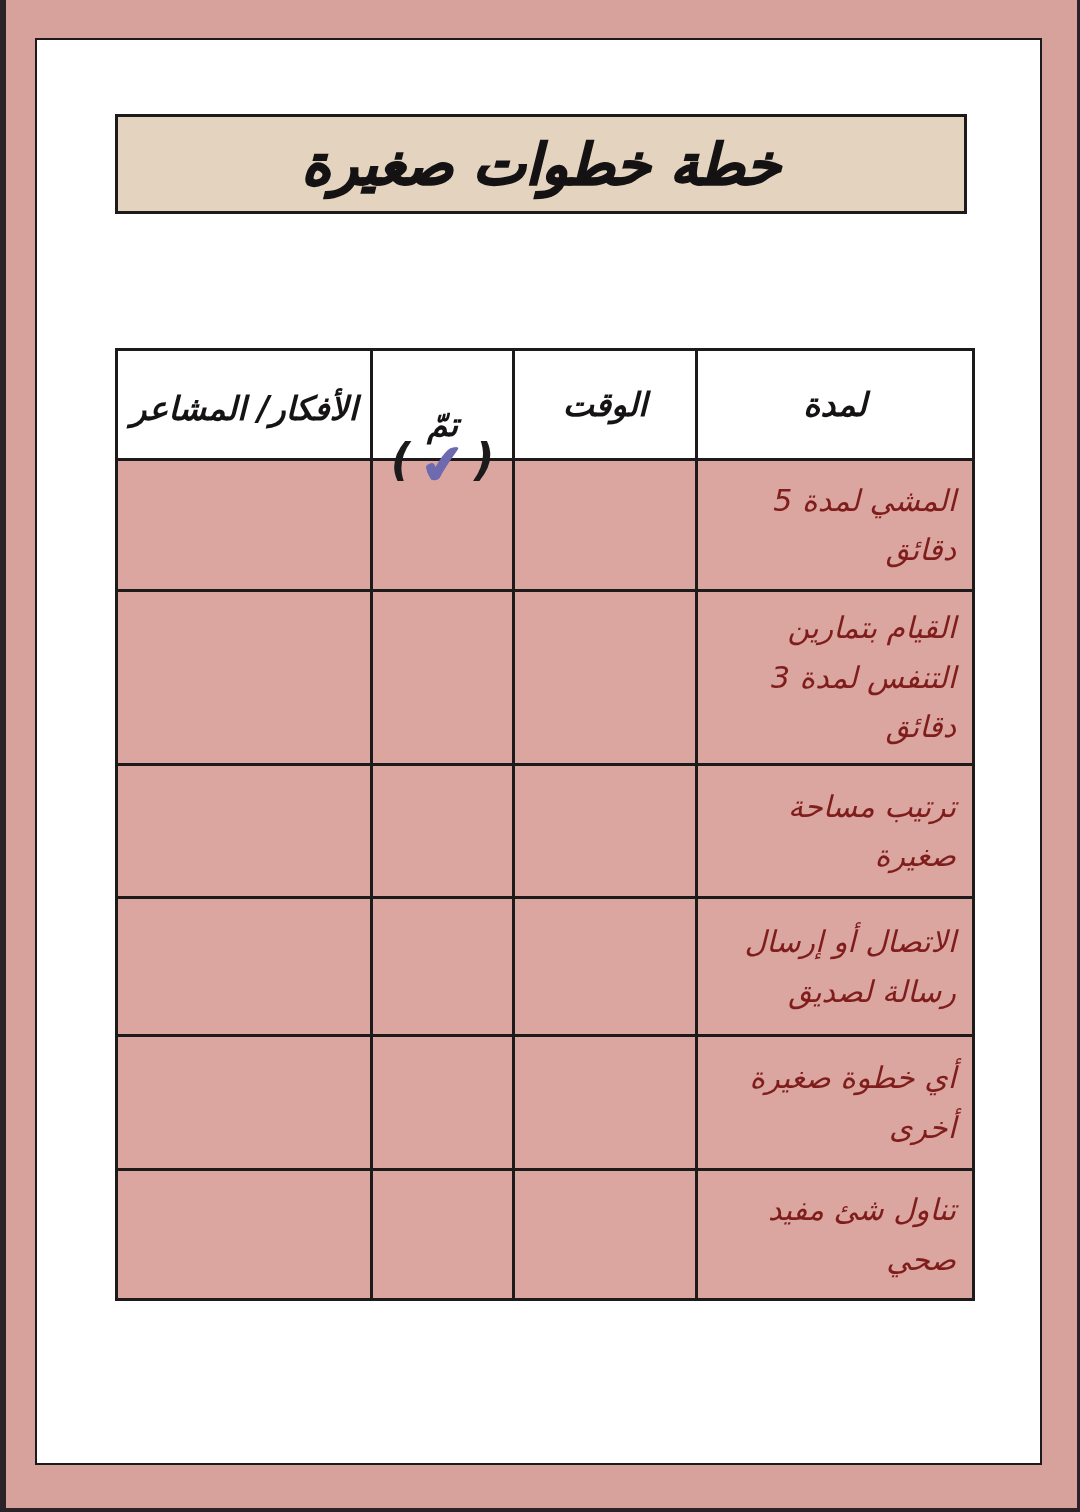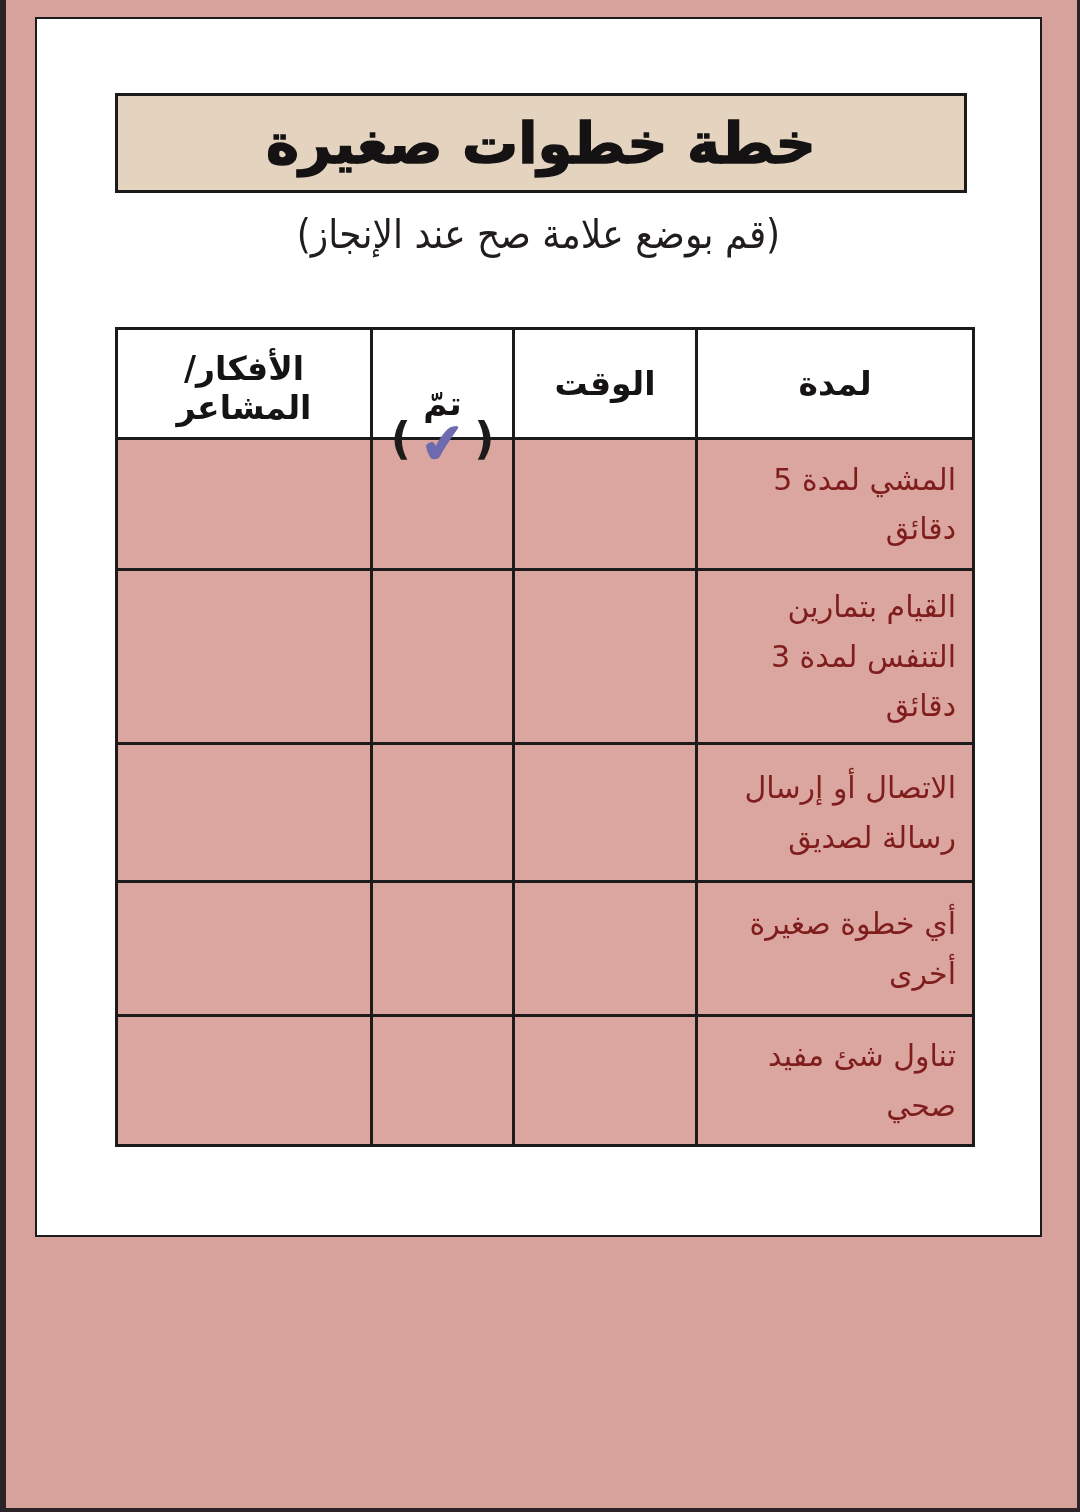--- a/index.html
+++ b/index.html
@@ -20,25 +20,26 @@
     position:relative;
     overflow:hidden;
   }
   .frame{
     position:absolute;
     left:6px; top:0; right:3px; bottom:4px;
     background:var(--frame-pink);
   }
   .page{
     position:absolute;
-    left:29px; top:17px;
-    width:1007px; height:1220px;
+    left:29px; top:38px;
+    width:1007px; height:1427px;
     background:#ffffff;
     border:2px solid var(--border-black);
     overflow:hidden;
+    font-style:italic;
   }
   .title-box{
     position:absolute;
     left:78px; top:74px;
     width:852px; height:100px;
     background:var(--title-beige);
     border:3px solid var(--border-black);
     display:flex; align-items:center; justify-content:center;
   }
   .title-text{
@@ -129,21 +130,20 @@
 </head>
 <body>
 
 <div class="frame">
   <div class="page">
 
     <div class="title-box">
       <div class="title-text">خطة خطوات صغيرة</div>
     </div>
 
-    <div class="subtitle">(قم بوضع علامة صح عند الإنجاز)</div>
 
     <table class="plan">
       <colgroup>
         <col style="width:277px">
         <col style="width:183px">
         <col style="width:142px">
         <col style="width:255px">
       </colgroup>
       <tbody>
           <tr class="header-row">
@@ -161,20 +161,26 @@
         <td class="cell"></td>
         <td class="cell"></td>
         <td class="cell"></td>
       </tr>
       <tr style="height:174px">
         <td class="cell task-cell">القيام بتمارين التنفس لمدة 3 دقائق</td>
         <td class="cell"></td>
         <td class="cell"></td>
         <td class="cell"></td>
       </tr>
+      <tr style="height:133px">
+        <td class="cell task-cell">ترتيب مساحة صغيرة</td>
+        <td class="cell"></td>
+        <td class="cell"></td>
+        <td class="cell"></td>
+      </tr>
       <tr style="height:138px">
         <td class="cell task-cell">الاتصال أو إرسال رسالة لصديق</td>
         <td class="cell"></td>
         <td class="cell"></td>
         <td class="cell"></td>
       </tr>
       <tr style="height:134px">
         <td class="cell task-cell">أي خطوة صغيرة أخرى</td>
         <td class="cell"></td>
         <td class="cell"></td>

